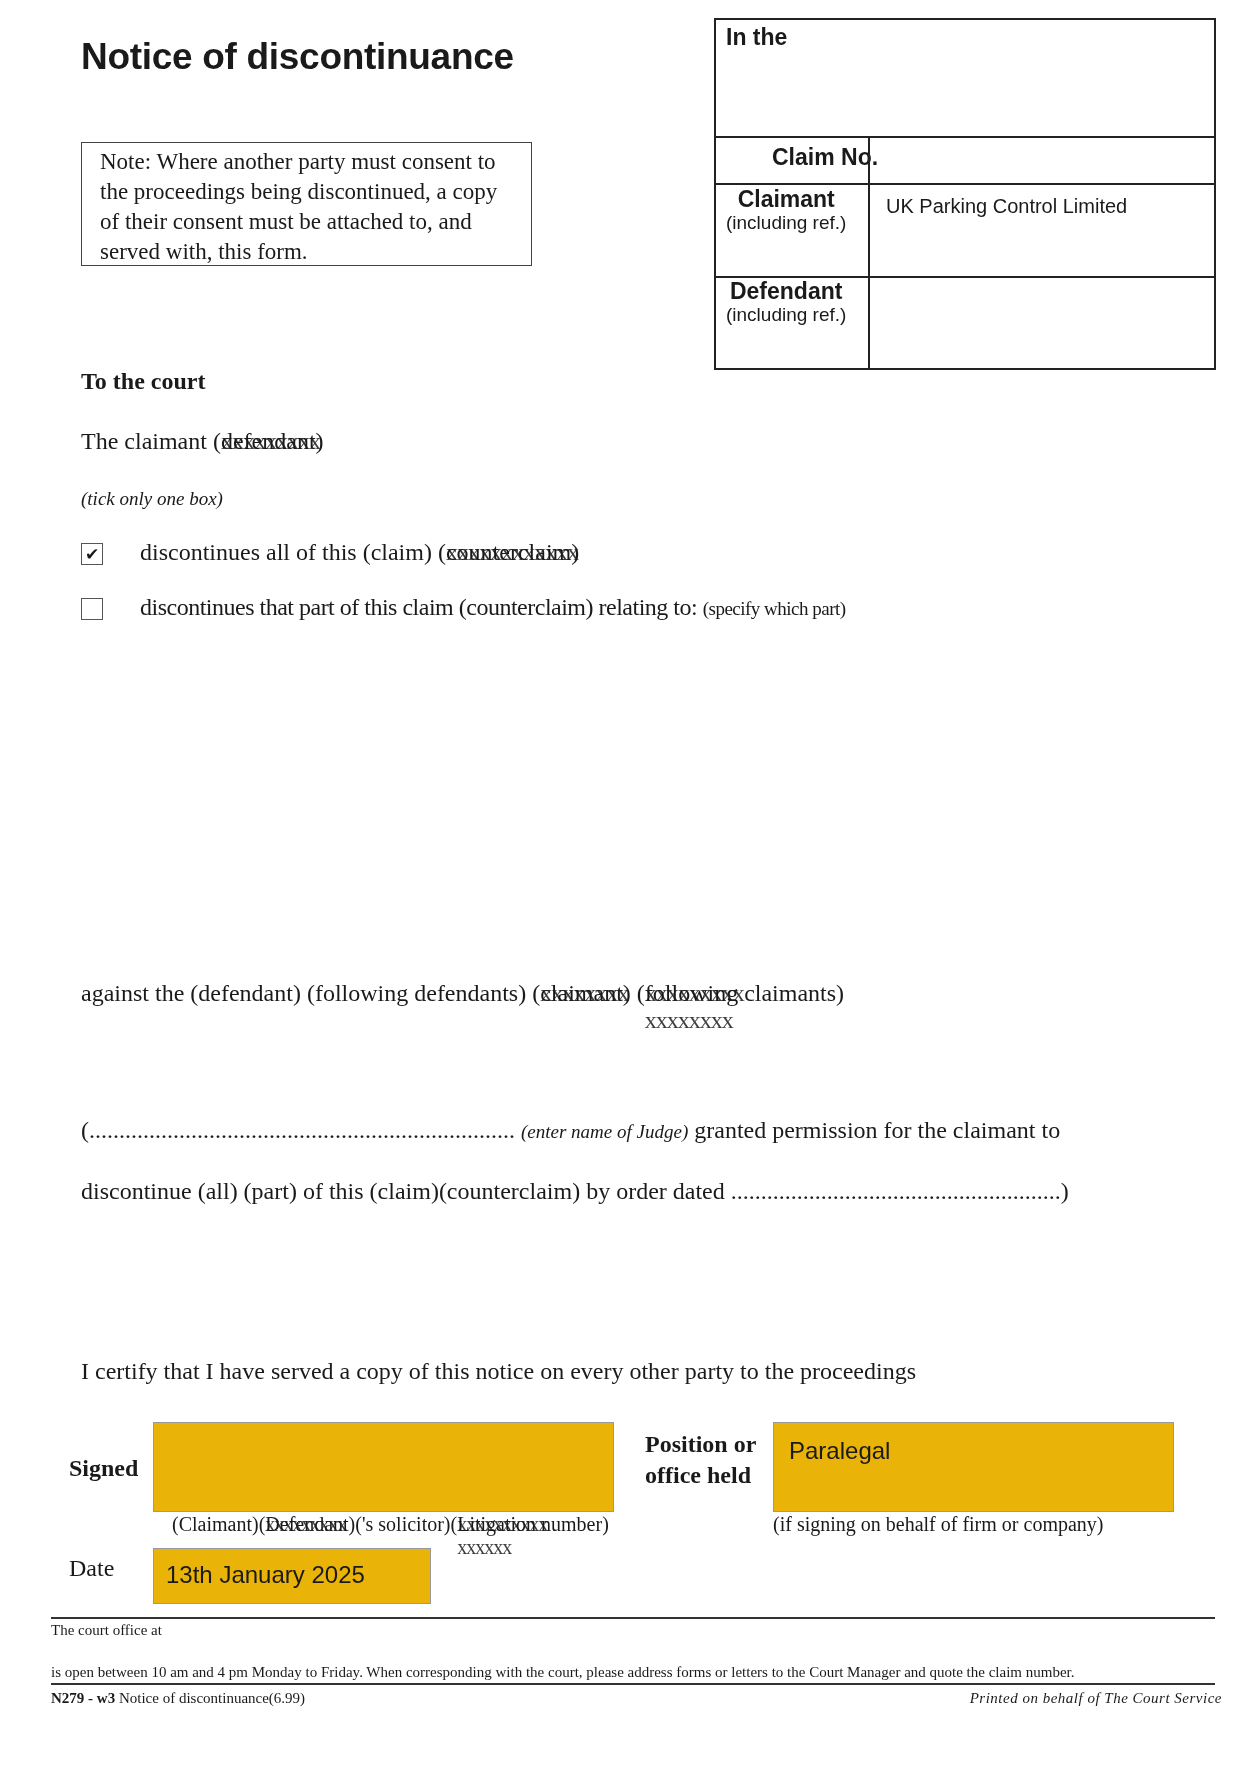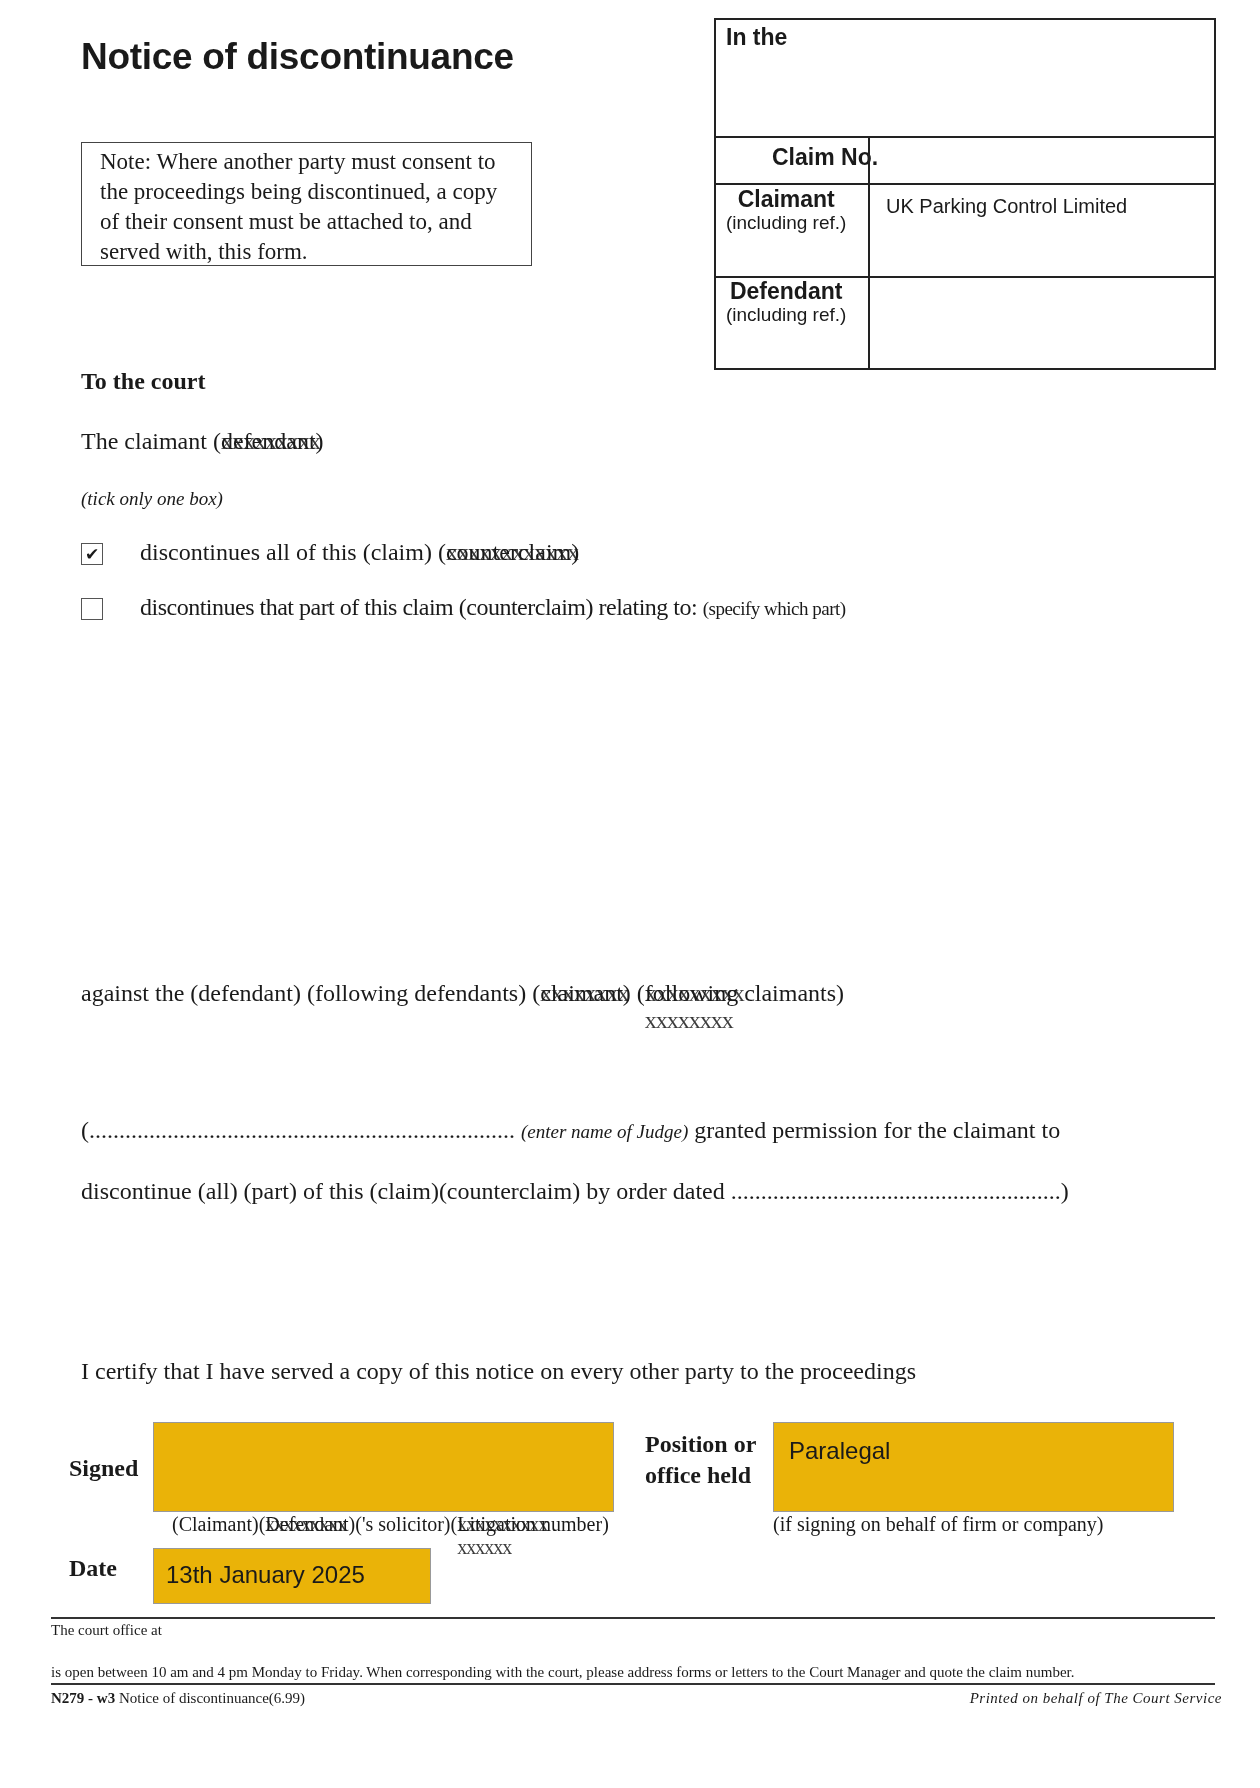--- a/index.html
+++ b/index.html
@@ -109,21 +109,21 @@
   <span>(Claimant)(</span><span class="struck"><span>Defendant</span><span class="x-over">xxxxxxxxx</span></span><span>)('s solicitor)(</span><span class="struck"><span>Litigation number</span><span class="x-over">xxxxxxxxxx xxxxxx</span></span><span>)</span>
 </div>
 
 <div class="abs serif" style="left:645px; top:1429px; font-size:24px; font-weight:bold; line-height:31px;">
   <div>Position or</div>
   <div>office held</div>
 </div>
 <div class="abs field-box sans" style="left:773px; top:1422px; width:401px; height:90px; padding:14px 15px; font-size:24px;">Paralegal</div>
 <div class="abs serif" style="left:773px; top:1513px; font-size:20px;">(if signing on behalf of firm or company)</div>
 
-<div class="abs serif" style="left:69px; top:1555px; font-size:24px; font-weight:bold;">Date</div>
+<div class="abs serif" style="left:69px; top:1555px; font-size:24px; font-weight:normal;">Date</div>
 <div class="abs field-box sans" style="left:153px; top:1548px; width:278px; height:56px; padding:12px 12px; font-size:24px;">13th January 2025</div>
 
 <div class="rule" style="left:51px; width:1164px; top:1617px;"></div>
 <div class="abs serif" style="left:51px; top:1622px; font-size:15px;">The court office at</div>
 <div class="abs serif" style="left:51px; top:1664px; font-size:15px; white-space:nowrap;">is open between 10 am and 4 pm Monday to Friday.  When corresponding with the court, please address forms or letters to the Court Manager and quote the claim number.</div>
 <div class="rule" style="left:51px; width:1164px; top:1683px;"></div>
 <div class="abs serif" style="left:51px; top:1690px; font-size:15px;">
   <span style="font-weight:bold;">N279 - w3</span>
   <span>Notice of discontinuance(6.99)</span>
 </div>

